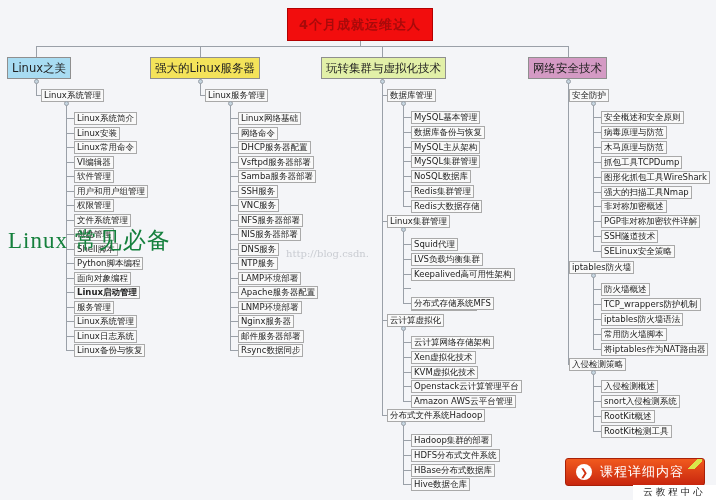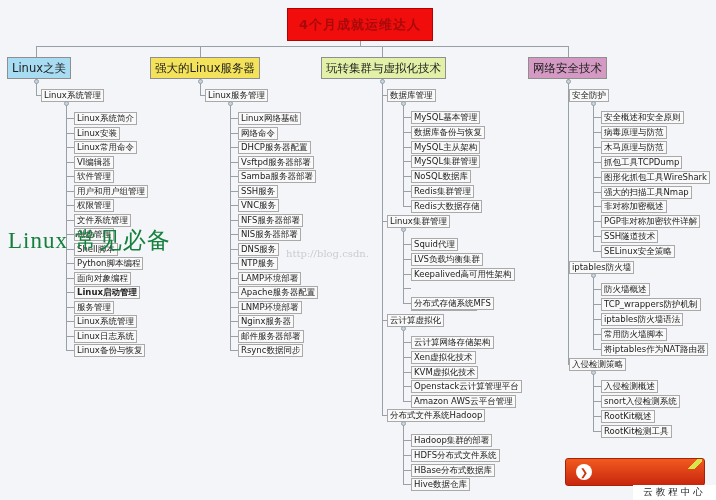--- a/index.html
+++ b/index.html
@@ -240,16 +240,17 @@
       <div class="leaf" style="left: 601px; top: 410px;">RootKit概述</div>
       <div class="line" style="left: 593px; top: 431px; width: 8px; height: 1px;"></div>
       <div class="leaf" style="left: 601px; top: 425px;">RootKit检测工具</div>
     </div>
 
   <div class="overlay">Linux 常见必备</div>
   <div class="watermark">http://blog.csdn.</div>
 
   <div class="banner">
     <span class="btn-icon">❯</span>
+    <span class="btn-label">课程详细内容</span>
     <span class="stripe"></span>
   </div>
   <div class="footer">云教程中心</div>
 </div>
 
 </body></html>

